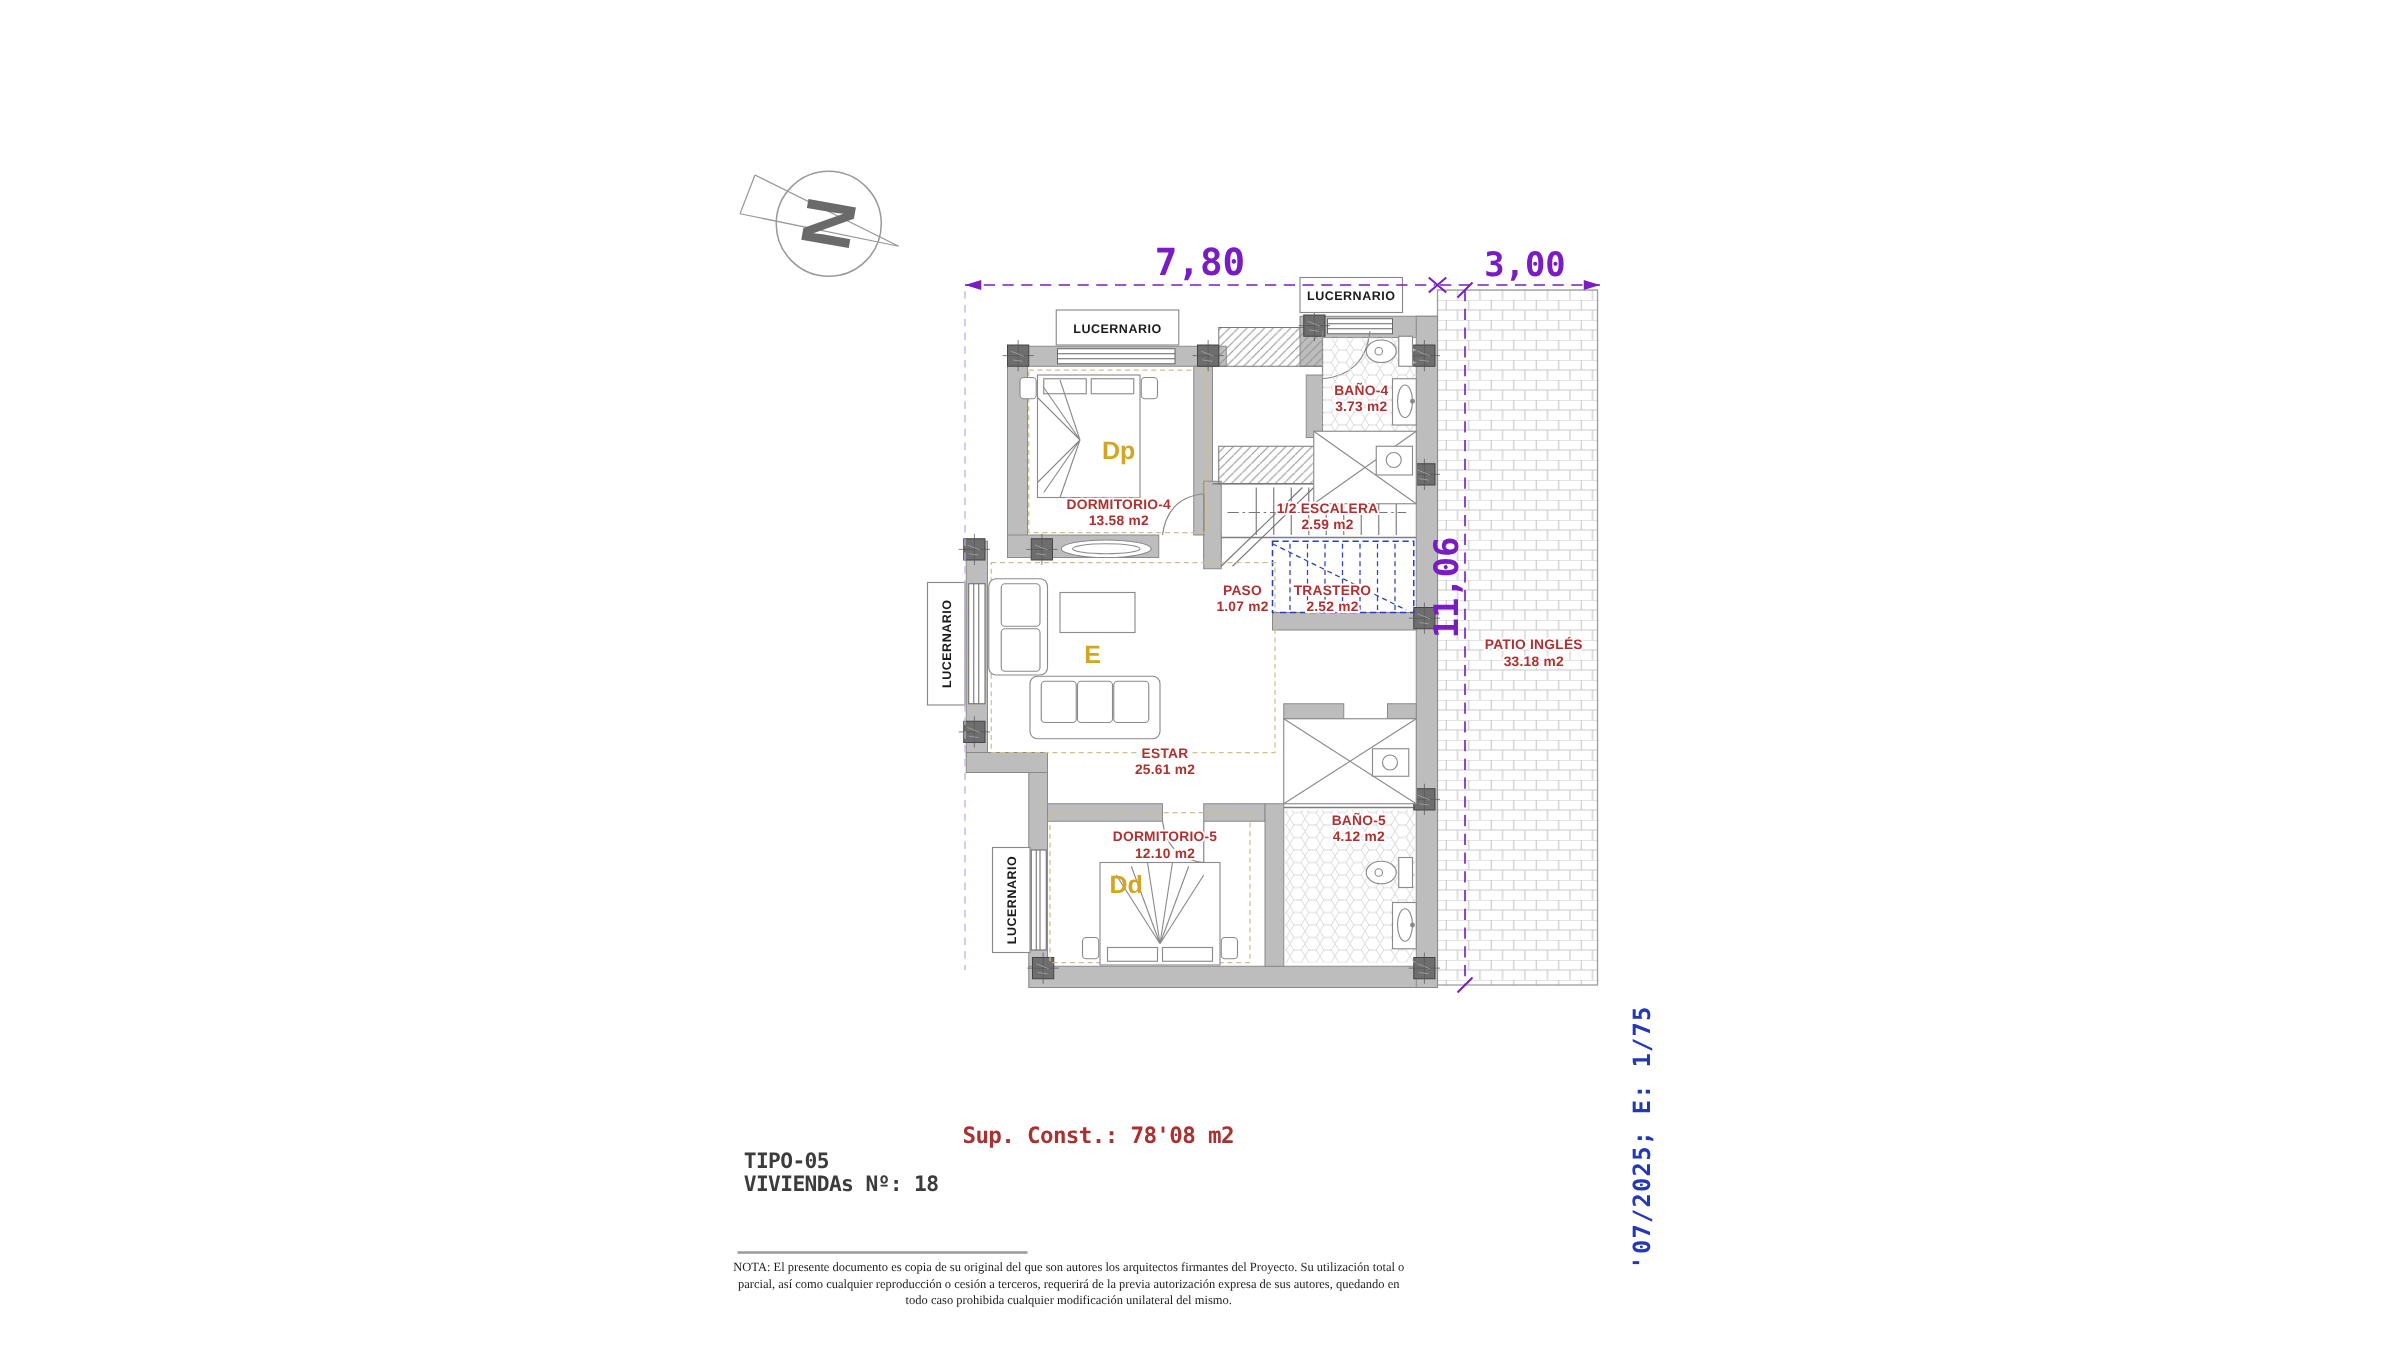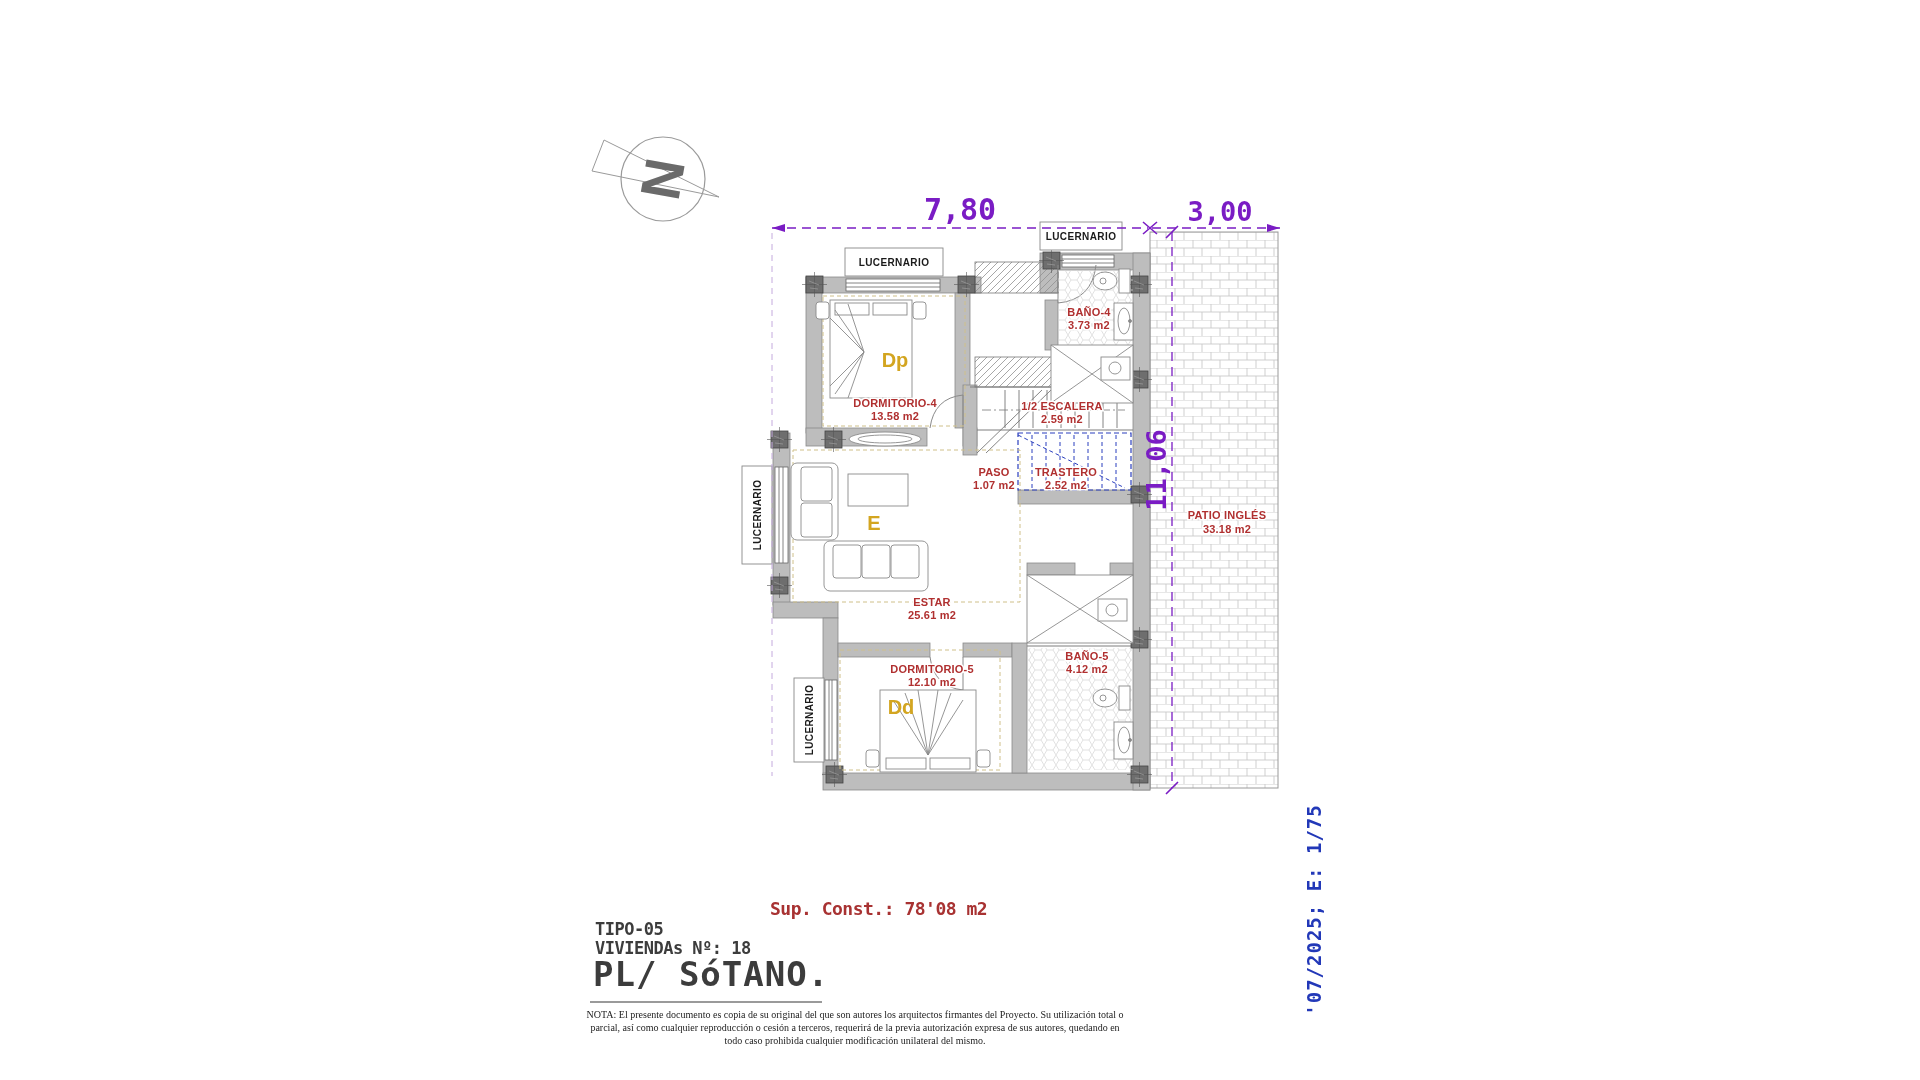--- a/index.html
+++ b/index.html
@@ -258,20 +258,19 @@
   </g>
 
   <text class="goldlbl" x="895" y="367" text-anchor="middle">Dp</text>
   <text class="goldlbl" x="874" y="530" text-anchor="middle">E</text>
   <text class="goldlbl" x="901" y="714" text-anchor="middle">Dd</text>
 </svg>
 
 <div class="supconst">Sup. Const.: 78'08 m2</div>
 <div class="tblock tipo">TIPO-05</div>
 <div class="tblock viviendas">VIVIENDAs Nº: 18</div>
-<div class="tblock plano">PL/ SóTANO.</div>
 <div class="rule"></div>
 <div class="nota">NOTA: El presente documento es copia de su original del que son autores los arquitectos firmantes del Proyecto. Su utilización total o parcial, así como cualquier reproducción o cesión a terceros, requerirá de la previa autorización expresa de sus autores, quedando en todo caso prohibida cualquier modificación unilateral del mismo.</div>
 <div class="rev-anchor">
   <span class="rev">'07/2025; E: 1/75</span>
 </div>
 
 </div>
 
 </body></html>

